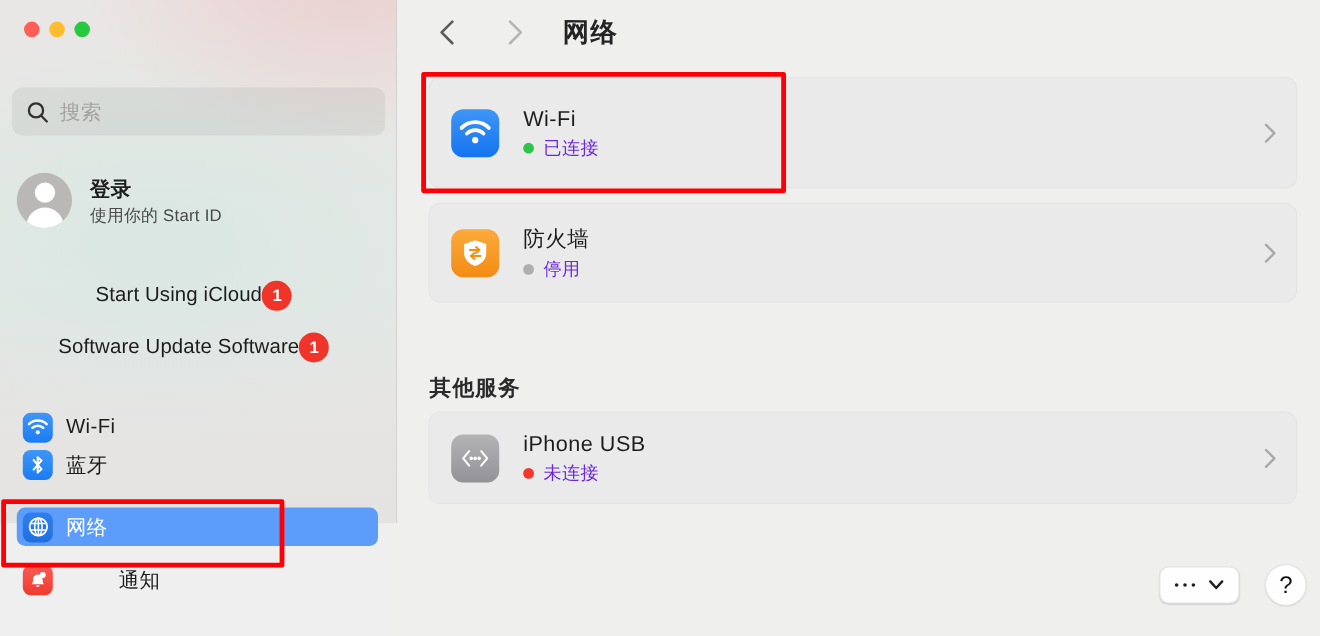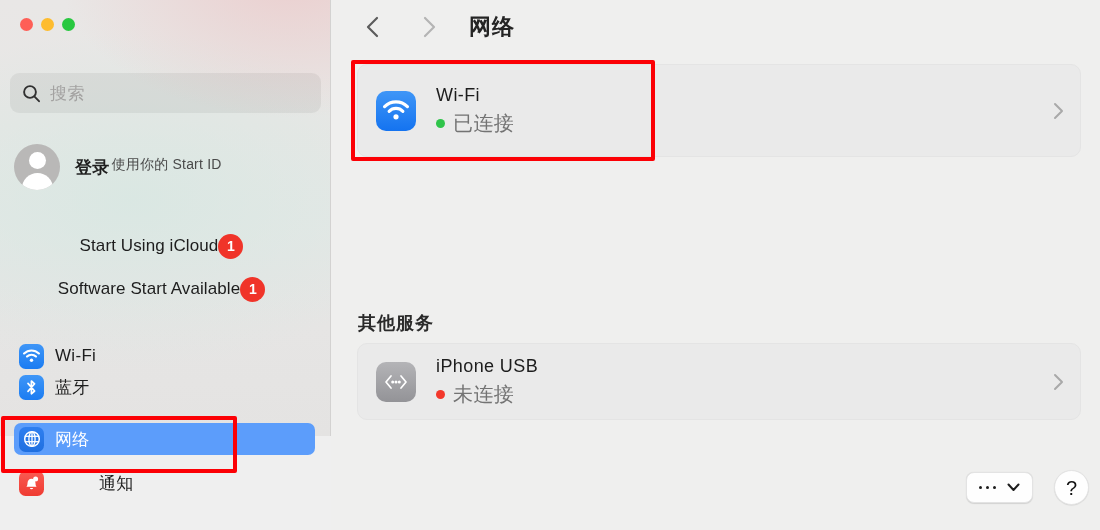--- a/index.html
+++ b/index.html
@@ -48,21 +48,21 @@
     width:303px; height:60px;
     display:flex; align-items:center; border-radius:8px;
   }
   #avatar {
     width:46px; height:46px; border-radius:50%;
     background:#b9b8b7; position:relative; overflow:hidden;
     flex:0 0 46px; margin-right:15px;
   }
   #avatar .head { position:absolute; width:17px; height:17px; border-radius:50%; background:#fff; left:14.5px; top:8px; }
   #avatar .body { position:absolute; width:31px; height:20px; border-radius:16px 16px 0 0; background:#fff; left:7.5px; top:29px; }
-  #appleid-text { display:flex; flex-direction:row; gap:2px; }
+  #appleid-text { display:flex; flex-direction:column; gap:2px; }
   #appleid-title { font-size:17px; color:#1e1e1e; font-weight:700; letter-spacing:.3px; }
   #appleid-sub { font-size:14px; color:#4a4a4a; letter-spacing:.2px; }
 
   
   .alert-row {
     position:absolute; left:14px; width:303px; height:30px;
     display:flex; align-items:center; justify-content:center;
     padding-right:8px; border-radius:7px;
   }
   .alert-label { font-size:17px; color:#1d1d1d; letter-spacing:.1px; }
@@ -116,21 +116,21 @@
   .svc-wifi { background:linear-gradient(180deg,#3f96f7,#1473f0); }
   .svc-fire { background:linear-gradient(180deg,#fcaa3c,#f28c14); }
   .svc-usb  { background:linear-gradient(180deg,#b4b4b7,#939397); }
   .svc-text { display:flex; flex-direction:column; gap:4px; flex:1 1 auto; }
   .svc-name { font-size:18px; color:#1d1d1d; letter-spacing:.4px; }
   .svc-status { display:flex; align-items:center; gap:8px; }
   .dot { width:9px; height:9px; border-radius:50%; flex:0 0 9px; }
   .dot.green { background:#2fc44a; }
   .dot.gray  { background:#aeaeae; }
   .dot.red   { background:#f3382b; }
-  .svc-status-label { font-size:20px; color:#737373; letter-spacing:.4px; }
+  .svc-status-label { font-size:15px; color:#6d28d9; letter-spacing:.4px; }
   .chev { flex:0 0 auto; display:flex; }
 
   #section-heading {
     position:absolute; left:27px; top:299px;
     font-size:18px; font-weight:700; color:#2a2a2a; letter-spacing:1px;margin-top:12px;
   }
 
   
   #more-button {
     position:absolute; right:67px; bottom:27px;
@@ -186,21 +186,21 @@
         <span id="appleid-sub">使用你的 Start ID</span>
       </div>
     </div>
 
     <div class="alert-row" style="top:231px;">
       <span class="alert-label">Start Using iCloud</span>
       <span class="badge">1</span>
     </div>
 
     <div class="alert-row" style="top:274px;">
-      <span class="alert-label">Software Start Available</span>
+      <span class="alert-label">Software Update Software</span>
       <span class="badge">1</span>
     </div>
 
     <div class="nav-item" style="top:340px;">
       <span class="nav-icon ic-wifi">
         <svg width="17" height="14" viewBox="0 0 17 14">
           <path d="M1.1 4.5 A10.5 10.5 0 0 1 15.9 4.5" fill="none" stroke="#fff" stroke-width="2.1" stroke-linecap="round"></path>
           <path d="M4.0 7.6 A6.3 6.3 0 0 1 13.0 7.6" fill="none" stroke="#fff" stroke-width="2.1" stroke-linecap="round"></path>
           <circle cx="8.5" cy="11.3" r="1.7" fill="#fff"></circle>
         </svg>
@@ -275,20 +275,43 @@
           </span>
         </span>
         <span class="chev">
           <svg width="11" height="18" viewBox="0 0 11 18">
             <polyline points="2,2 9,9 2,16" fill="none" stroke="#a9a9a9" stroke-width="2" stroke-linecap="round" stroke-linejoin="round"></polyline>
           </svg>
         </span>
       </div>
     </div>
 
+    <div class="card" style="top:169px; height:83px;">
+      <div class="card-row">
+        <span class="svc-icon svc-fire">
+          <svg width="24" height="26" viewBox="0 0 24 26">
+            <path d="M12 2.3 L21.2 5.4 V13 C21.2 18.4 16.9 22.2 12 23.7 C7.1 22.2 2.8 18.4 2.8 13 V5.4 Z" fill="#fff"></path>
+            <path d="M7.6 10.3 H15.2 M12.7 7.9 L15.6 10.3 L12.7 12.7" fill="none" stroke="#f3920f" stroke-width="1.7" stroke-linecap="round" stroke-linejoin="round"></path>
+            <path d="M16.4 15.3 H8.8 M11.3 12.9 L8.4 15.3 L11.3 17.7" fill="none" stroke="#f3920f" stroke-width="1.7" stroke-linecap="round" stroke-linejoin="round"></path>
+          </svg>
+        </span>
+        <span class="svc-text">
+          <span class="svc-name">防火墙</span>
+          <span class="svc-status">
+            <span class="dot gray"></span>
+            <span class="svc-status-label">停用</span>
+          </span>
+        </span>
+        <span class="chev">
+          <svg width="11" height="18" viewBox="0 0 11 18">
+            <polyline points="2,2 9,9 2,16" fill="none" stroke="#a9a9a9" stroke-width="2" stroke-linecap="round" stroke-linejoin="round"></polyline>
+          </svg>
+        </span>
+      </div>
+    </div>
 
     <div id="section-heading">其他服务</div>
 
     <div class="card" style="top:343px; height:77px;">
       <div class="card-row">
         <span class="svc-icon svc-usb">
           <svg width="26" height="20" viewBox="0 0 26 20">
             <polyline points="8,4 3,10 8,16" fill="none" stroke="#fff" stroke-width="1.7" stroke-linecap="round" stroke-linejoin="round"></polyline>
             <polyline points="18,4 23,10 18,16" fill="none" stroke="#fff" stroke-width="1.7" stroke-linecap="round" stroke-linejoin="round"></polyline>
             <circle cx="9.7" cy="10" r="1.5" fill="#fff"></circle>

